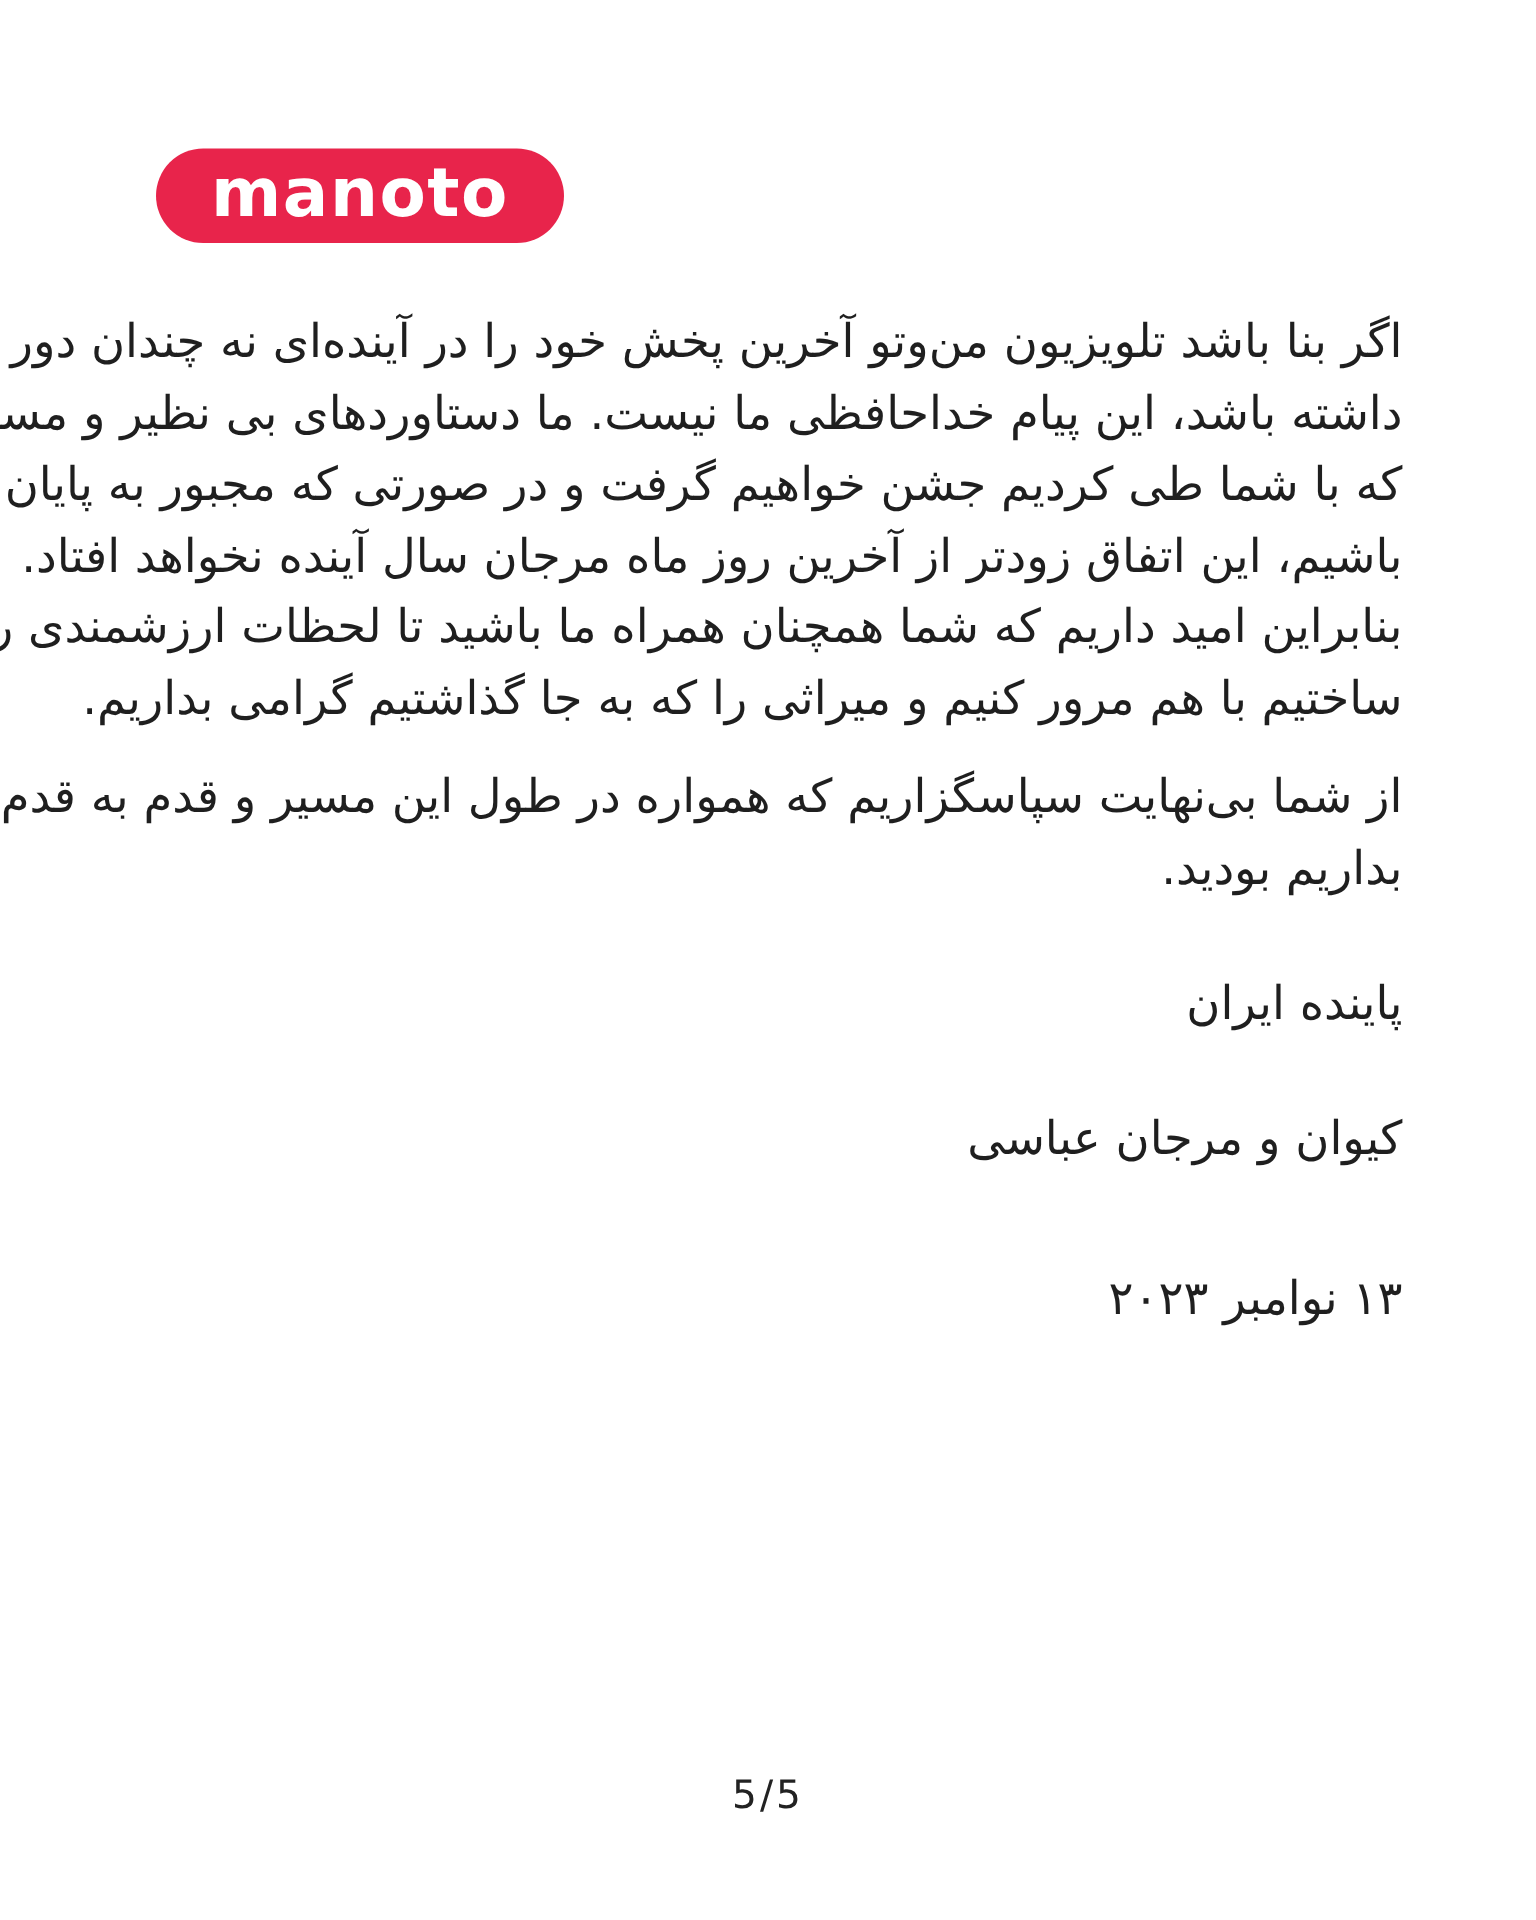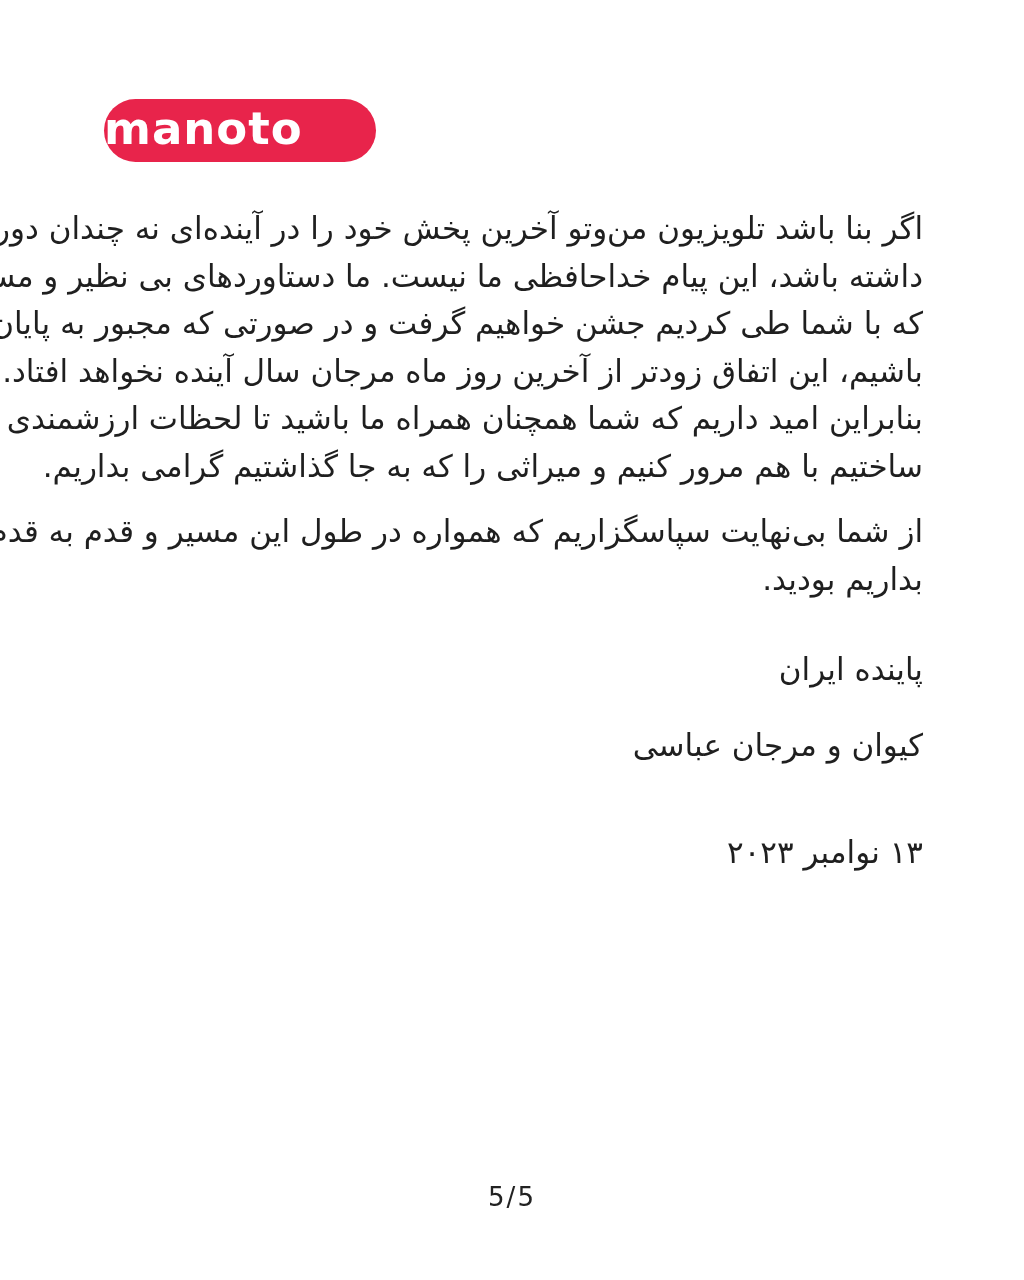--- a/index.html
+++ b/index.html
@@ -18,47 +18,47 @@
   .logo {
     position: absolute;
     left: 104px;
     top: 99px;
     width: 272px;
     height: 63px;
     border-radius: 34px;
     background: #e8244b;
     display: flex;
     align-items: center;
-    justify-content: flex-start;
+    justify-content: center;
   }
   .logo-text {
     color: #ffffff;
     font-weight: 700;
     font-size: 45px;
     letter-spacing: 1px;
     line-height: 1;
     padding-bottom: 5px;
     font-family: "DejaVu Sans", sans-serif;
   }
   .letter {
     position: absolute;
     top: 205px;
-    right: 101px;
+    right: 89px;
     left: 88px;
     direction: rtl;
     text-align: right;
     color: #1f1f1f;
     font-size: 31px;
     line-height: 47.5px;
     font-family: "DejaVu Sans", sans-serif;
   }
   .para { margin: 0; }
   .para-farewell  { margin-bottom: 18px; }
   .para-thanks    { margin-bottom: 43px; }
-  .para-payandeh  { margin-bottom: 28px; }
+  .para-payandeh  { margin-bottom: 42px; }
   .para-signature { margin-bottom: 60px; }
   .line { white-space: nowrap; }
   .footer {
     position: absolute;
     top: 1182px;
     left: 0;
     width: 100%;
     text-align: center;
     font-size: 26px;
     color: #222222;

